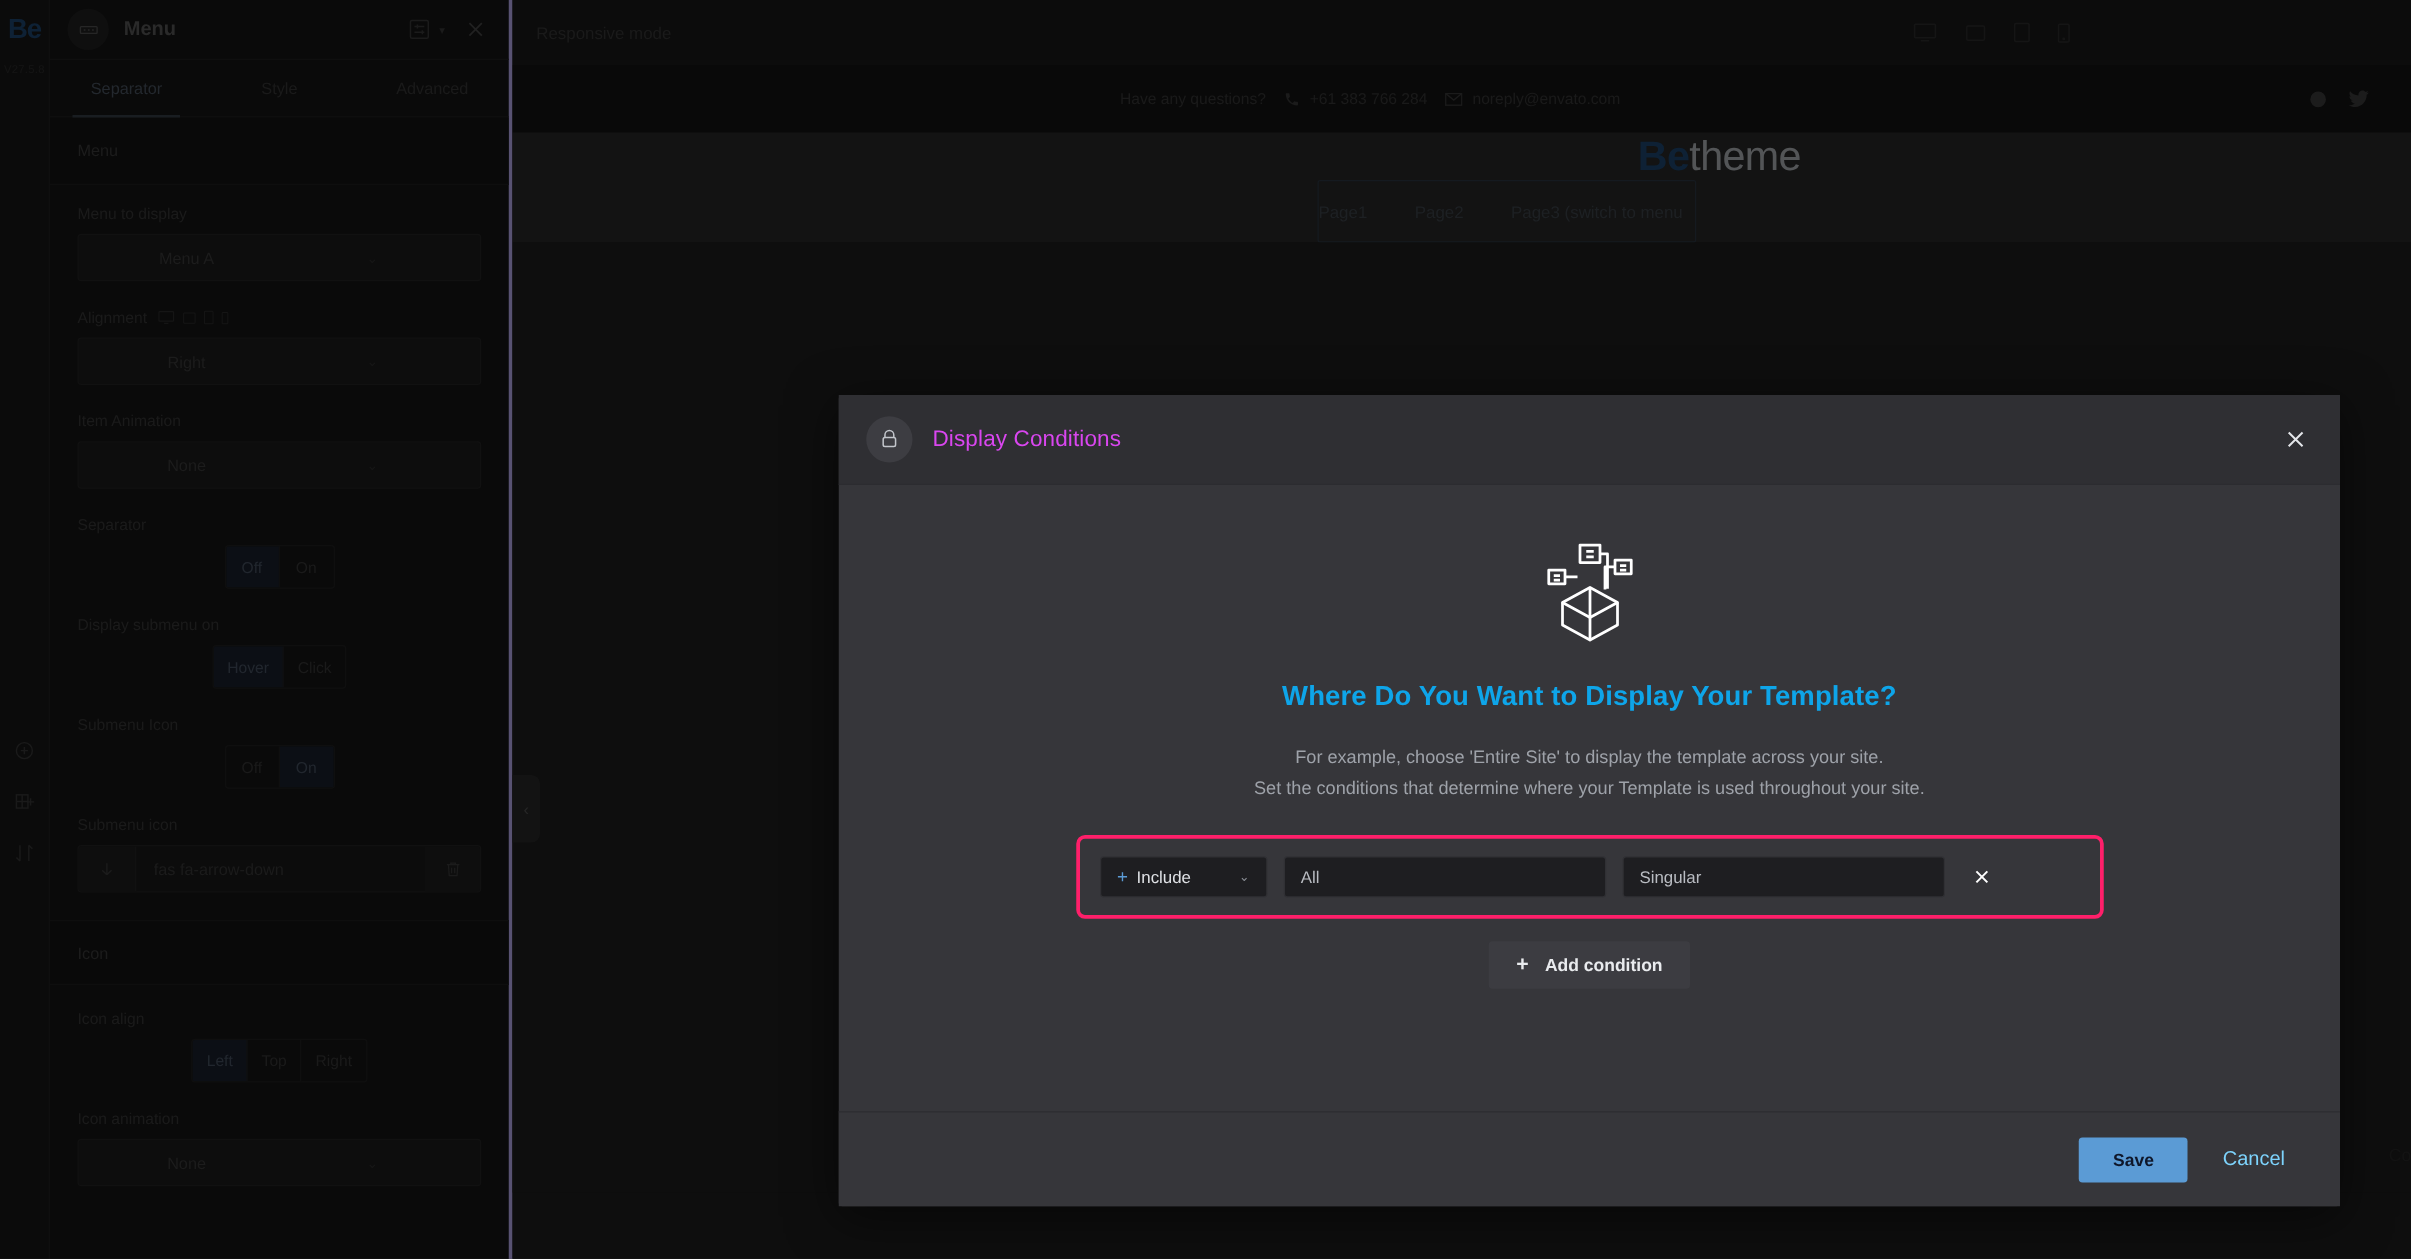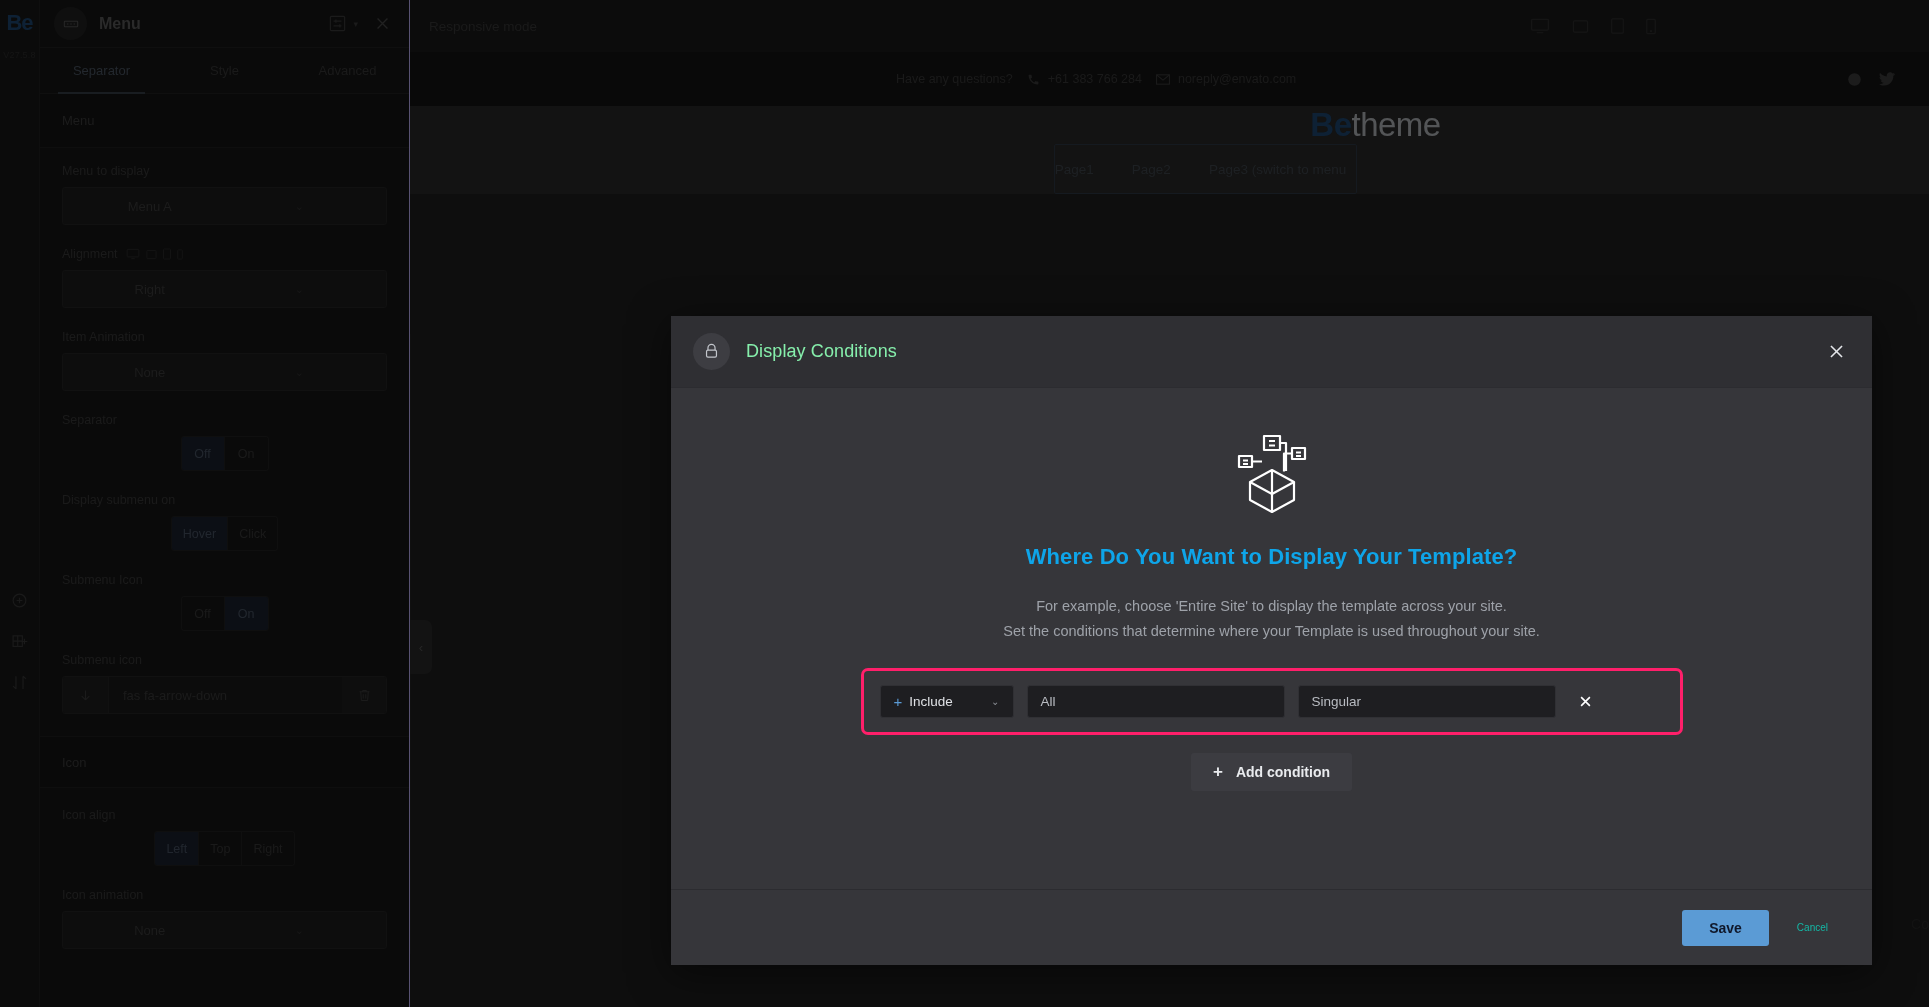--- a/index.html
+++ b/index.html
@@ -21,21 +21,21 @@
   .rail-logo { margin-top:10px; font-size:22px; font-weight:bold; color:#1f4b77; letter-spacing:-1px; }
   .rail-ver { margin-top:14px; font-size:9px; color:#2e2e2e; letter-spacing:.2px; }
   .rail-spacer { flex:1; }
   .rail-ico { width:40px; height:41px; display:flex; align-items:center; justify-content:center; color:#3a3a3a; }
   .rail-ico svg { width:17px; height:17px; display:block; }
   .rail-bottom-pad { height:520px; }
 
   
   .panel {
     position:absolute; left:40px; top:0; width:370px; height:1007px;
-    background:#171717; border-right:1px solid #c4b5fd;
+    background:#171717; border-right:3px solid #c4b5fd;
     display:flex; flex-direction:column;
   }
   .panel-head {
     height:48px; display:flex; align-items:center; padding:0 18px 0 14px;
     border-bottom:1px solid #232323; flex:0 0 48px;
   }
   .panel-badge {
     width:33px; height:33px; border-radius:50%; background:#232323;
     display:flex; align-items:center; justify-content:center; color:#555;
     flex:0 0 33px;
@@ -152,21 +152,21 @@
   }
   .modal-head {
     height:72px; flex:0 0 72px; display:flex; align-items:center; padding:0 26px 0 22px;
     border-bottom:1px solid #2c2c30; background:#2f2f33;
   }
   .modal-badge {
     width:37px; height:37px; border-radius:50%; background:#3d3d42;
     display:flex; align-items:center; justify-content:center; color:#c3c6cc; flex:0 0 37px;
   }
   .modal-badge svg { width:17px; height:17px; display:block; }
-  .modal-title { margin-left:16px; font-size:18px; color:#86efac; flex:1; letter-spacing:.1px; }
+  .modal-title { margin-left:16px; font-size:18px; color:#d946ef; flex:1; letter-spacing:.1px; }
   .modal-x { color:#e4e6ea; display:flex; }
   .modal-x svg { width:19px; height:19px; display:block; }
 
   .modal-body { flex:1; padding:42px 0 0 0; display:flex; flex-direction:column; align-items:center; }
   .hero-icon { color:#ffffff; margin-bottom:26px; }
   .hero-icon svg { display:block; }
   .hero-title { font-size:22px; font-weight:bold; color:#0ea5e9; margin-bottom:24px; letter-spacing:.1px; }
   .hero-sub { font-size:14.5px; color:#9ea2a9; line-height:25px; text-align:center; }
 
   .cond-wrap {
@@ -196,21 +196,21 @@
   .modal-foot {
     height:76px; flex:0 0 76px; border-top:1px solid #2c2c30;
     display:flex; align-items:center; justify-content:flex-end; gap:12px; padding-right:28px;
     background:#36363a;
   }
   .btn-save {
     background:#5b9bd5; color:#0f172a; font-size:14px; font-weight:bold;
     border-radius:3px; height:36px; padding:0 27px; display:flex; align-items:center;
   }
   .btn-cancel {
-    color:#14b8a6; font-size:10px; height:36px; padding:0 16px; display:flex; align-items:center;
+    color:#7dd3fc; font-size:16px; height:36px; padding:0 16px; display:flex; align-items:center;
   }
 </style>
 </head>
 <body>
 
 <div class="app">
 
   <div class="rail">
     <div class="rail-logo">Be</div>
     <div class="rail-ver">V27.5.8</div>

